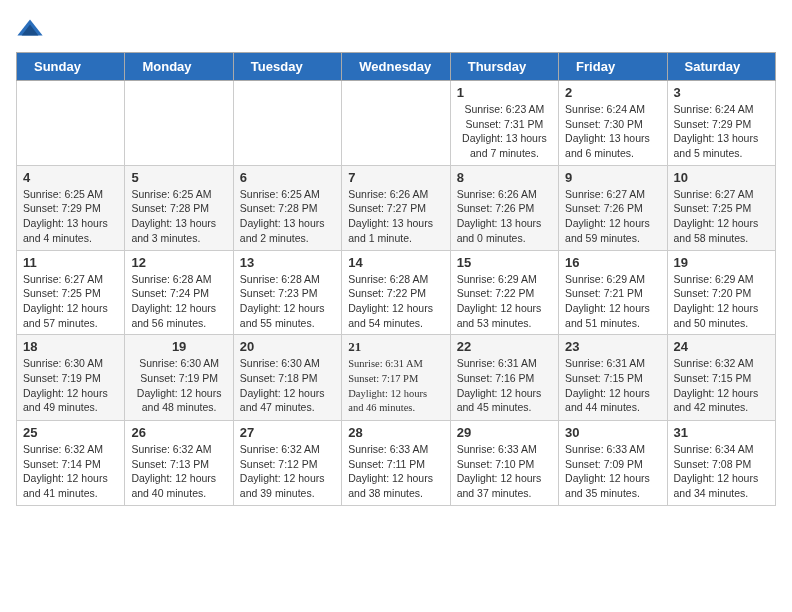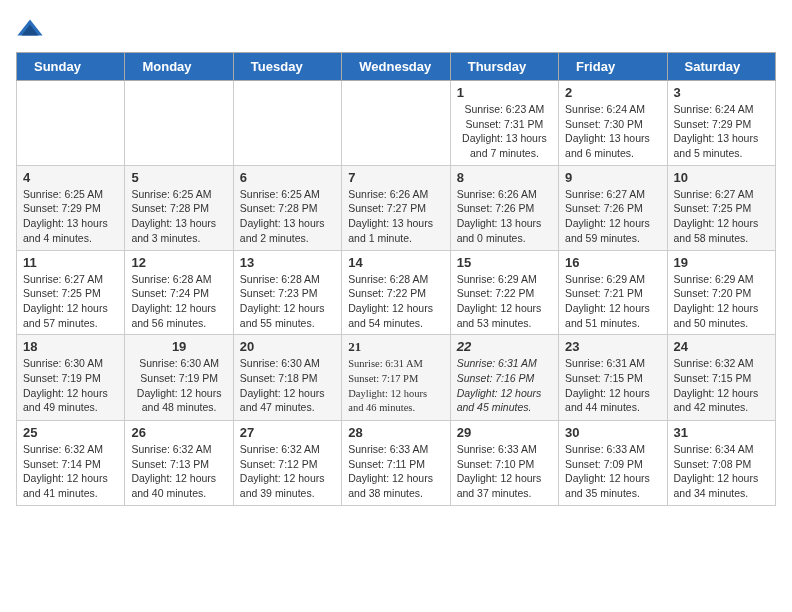--- a/index.html
+++ b/index.html
@@ -254,21 +254,21 @@
           <div class="day-info" style="white-space: pre-line;">Sunrise: 6:30 AM
 Sunset: 7:18 PM
 Daylight: 12 hours and 47 minutes.</div>
         </td>
         <td style="background: rgb(245, 245, 245); font-family: Liberation Serif, serif;">
           <div class="day-num">21</div>
           <div class="day-info" style="white-space: pre-line;">Sunrise: 6:31 AM
 Sunset: 7:17 PM
 Daylight: 12 hours and 46 minutes.</div>
         </td>
-        <td style="background: rgb(245, 245, 245); font-style: italic;">
+        <td style="background: rgb(245, 245, 245);">
           <div class="day-num">22</div>
           <div class="day-info" style="white-space: pre-line;">Sunrise: 6:31 AM
 Sunset: 7:16 PM
 Daylight: 12 hours and 45 minutes.</div>
         </td>
         <td style="background: rgb(245, 245, 245); margin-left: 44px;">
           <div class="day-num">23</div>
           <div class="day-info" style="white-space: pre-line;">Sunrise: 6:31 AM
 Sunset: 7:15 PM
 Daylight: 12 hours and 44 minutes.</div>

